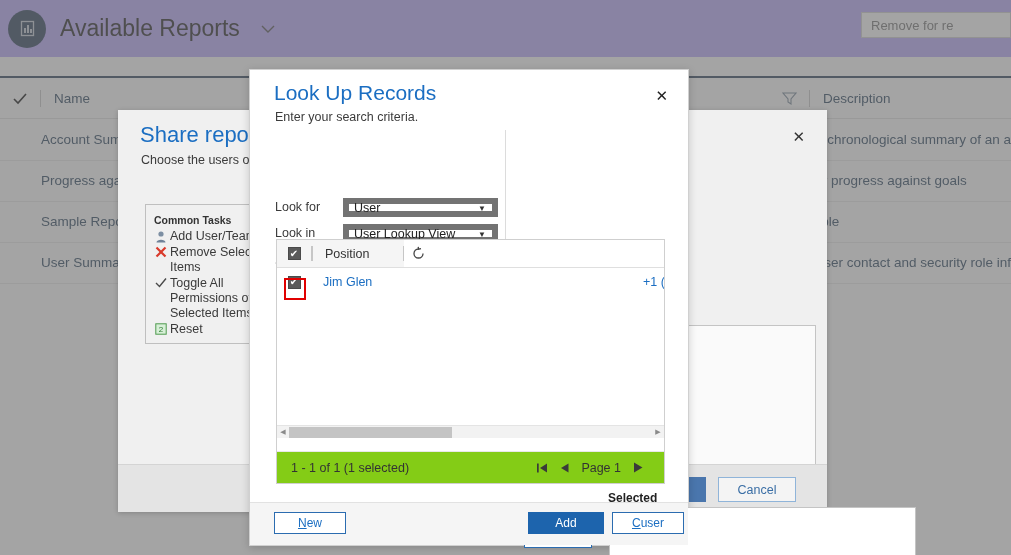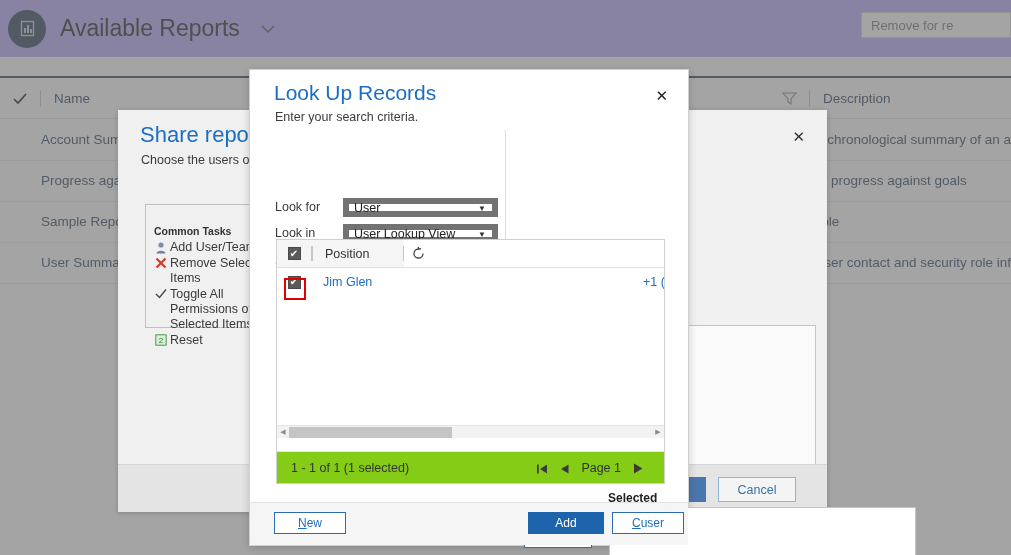--- a/index.html
+++ b/index.html
@@ -155,25 +155,25 @@
   #share-close {
     position: absolute;
     right: 22px; top: 18px;
     font-size: 15px;
     color: #333;
     cursor: default;
   }
   #common-tasks {
     position: absolute;
     left: 27px; top: 94px;
-    width: 145px; height: 124px;
+    width: 145px; height: 140px;
     border: 1px solid #bfbfbf;
     background: #f0f0f0;
     box-sizing: border-box;
-    padding: 19px 6px;
+    padding: 8px 6px;
   }
   #common-tasks .ct-title {
     font-size: 10.5px;
     font-weight: bold;
     color: #333;
     margin: 1px 0 3px 2px;
   }
   .ct-item {
     display: flex;
     align-items: flex-start;
@@ -453,21 +453,21 @@
     display: flex;
     align-items: center;
     font-size: 12.5px;
     color: #333;
     box-sizing: border-box;
   }
   .pg-count { padding-left: 14px; }
   .pg-nav {
     margin-left: auto;
     display: flex;
-    align-items: flex-end;
+    align-items: center;
     padding-right: 20px;
     gap: 11px;
   }
   .pg-btn { color: #3a3a3a; display: flex; align-items: center; }
 
   
   #lu-selected-label {
     position: absolute;
     left: 358px; top: 421px;
     font-size: 12px;

